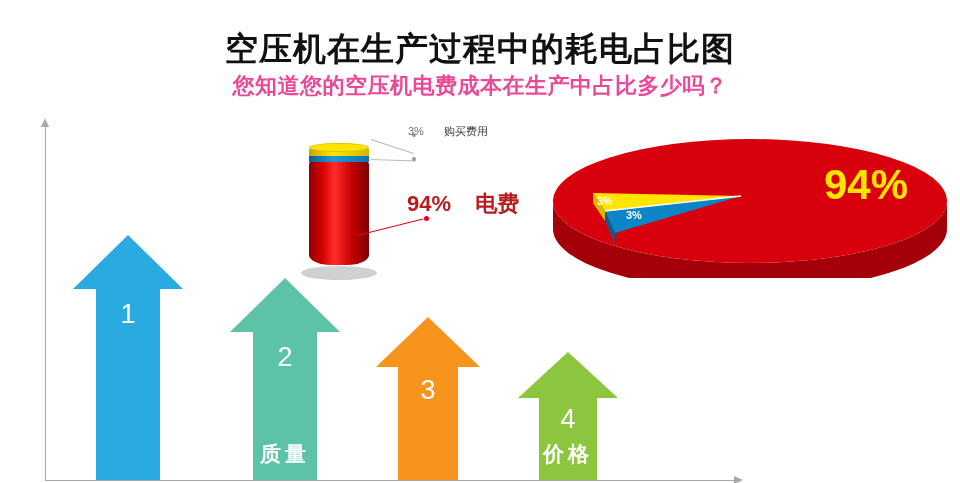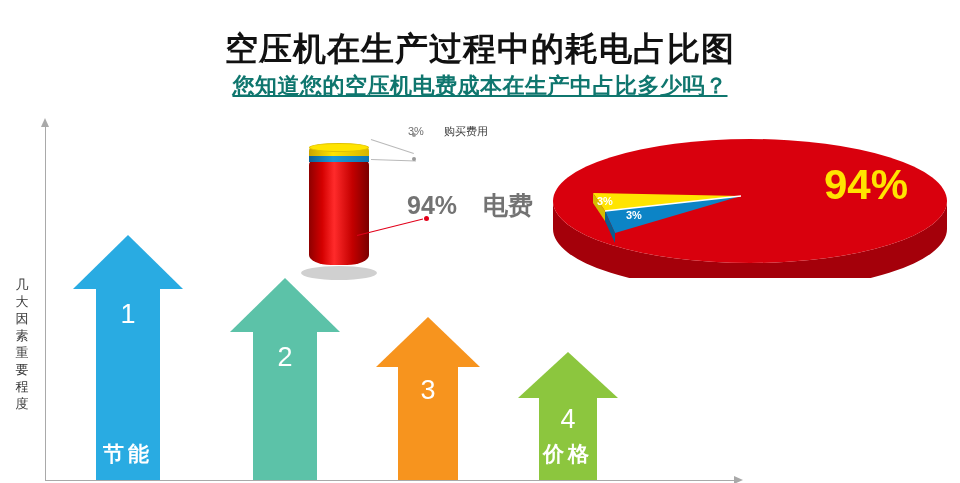--- a/index.html
+++ b/index.html
@@ -15,23 +15,22 @@
   
   .title{
     position:absolute;top:6px;left:0;width:960px;
     text-align:center;
     font-size:33px;font-weight:bold;color:#111111;
     letter-spacing:1px;
   }
   .subtitle{
     position:absolute;top:50px;left:0;width:960px;
     text-align:center;
-    font-size:22px;font-weight:bold;color:#0f766e;
+    font-size:22px;font-weight:bold;color:#ec4899;
     letter-spacing:0.5px;
-    text-decoration:underline;
   }
 
   
   .axis-v{
     position:absolute;left:45px;top:105px;width:1px;height:355px;background:#a9a9a9;
   }
   .axis-v:after{
     content:"";position:absolute;left:-4px;top:-8px;
     border-left:4px solid transparent;border-right:4px solid transparent;
     border-bottom:9px solid #a9a9a9;
@@ -94,21 +93,21 @@
     position:absolute;left:0;top:-4px;width:60px;height:9px;
     background:#ffe400;border-radius:50%;
     border:1px solid #e0c200;box-sizing:border-box;
   }
 
   
   .callout{position:absolute;font-size:11px;color:#4a4a4a;white-space:nowrap;}
   .callout .pct{color:#6f6f6f;}
   .callout .nm{color:#3c3c3c;}
   .callout-big{
-    position:absolute;white-space:nowrap;font-size:25px;font-weight:bold;color:#737373;
+    position:absolute;white-space:nowrap;font-size:22px;font-weight:bold;color:#b91c1c;
   }
   .lead{position:absolute;background:#b9b9b9;height:1px;}
   .lead-red{position:absolute;background:#e2001a;height:1px;}
   .dot{position:absolute;width:4px;height:4px;border-radius:50%;background:#9a9a9a;}
   .dot-red{position:absolute;width:5px;height:5px;border-radius:50%;background:#e2001a;}
 
   
   .pie-wrap{position:absolute;left:545px;top:112px;width:405px;height:145px;}
   .pie-pct{
     position:absolute;right:42px;top:28px;
@@ -121,33 +120,32 @@
 </head>
 <body>
 
 <div id="root">
 
   <div class="title">空压机在生产过程中的耗电占比图</div>
   <div class="subtitle">您知道您的空压机电费成本在生产中占比多少吗？</div>
 
   <div class="axis-v"></div>
   <div class="axis-h"></div>
-  <div class="ylabel">几大因素重要程度</div>
 
   <div class="arrow" style="left:73px;width:110px;height:245px;">
     <div class="head" style="border-left-width:55px;border-right-width:55px;border-bottom-width:54px;border-bottom-color:#29abe2;"></div>
     <div class="shaft" style="width:64px;height:191px;background:#29abe2;"></div>
     <div class="num" style="top:64px;">1</div>
-    <div class="cap">节能</div>
   </div>
 
   <div class="arrow" style="left:230px;width:110px;height:202px;">
     <div class="head" style="border-left-width:55px;border-right-width:55px;border-bottom-width:54px;border-bottom-color:#5cc2a8;"></div>
     <div class="shaft" style="width:64px;height:148px;background:#5cc2a8;"></div>
     <div class="num" style="top:64px;">2</div>
+    <div class="cap">质量</div>
   </div>
 
   <div class="arrow" style="left:376px;width:104px;height:163px;">
     <div class="head" style="border-left-width:52px;border-right-width:52px;border-bottom-width:50px;border-bottom-color:#f7941e;"></div>
     <div class="shaft" style="width:60px;height:113px;background:#f7941e;"></div>
     <div class="num" style="top:58px;">3</div>
   </div>
 
   <div class="arrow" style="left:518px;width:100px;height:128px;">
     <div class="head" style="border-left-width:50px;border-right-width:50px;border-bottom-width:46px;border-bottom-color:#8cc63e;"></div>

